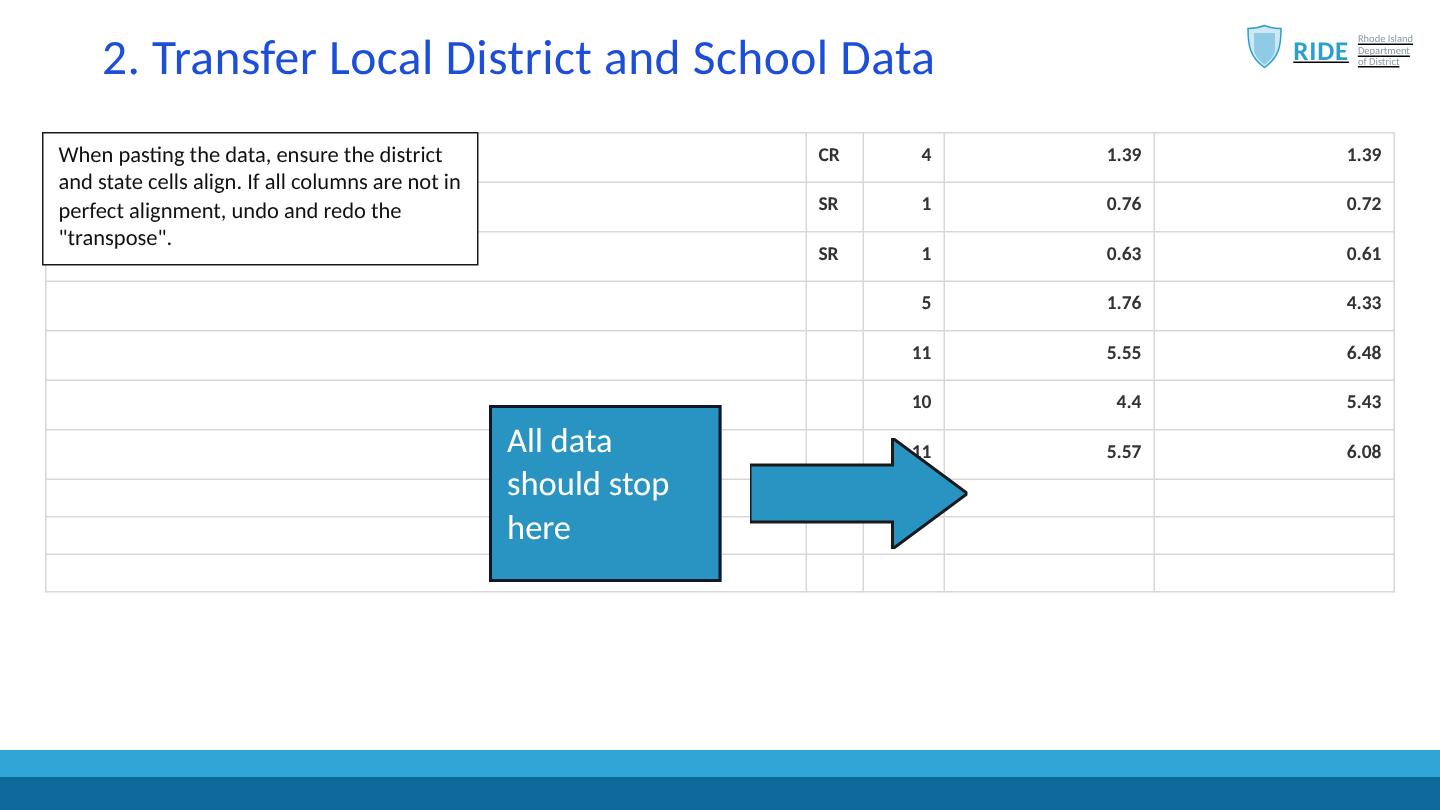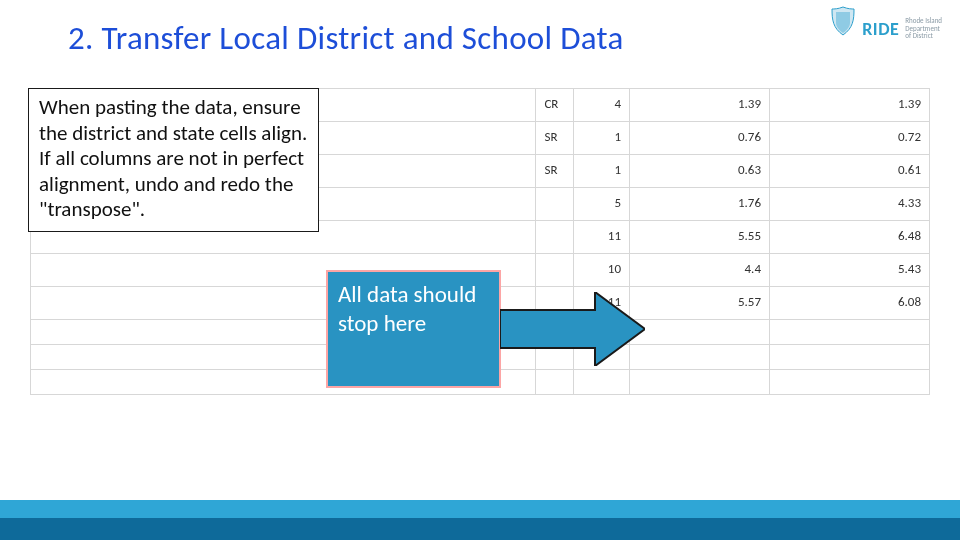--- a/index.html
+++ b/index.html
@@ -1,33 +1,33 @@
 <!DOCTYPE html>
 <html><head>
 <meta charset="utf-8">
 <style>
   * { box-sizing: border-box; margin: 0; padding: 0; }
   html, body { width: 960px; height: 540px; font-family: Calibri, "Segoe UI", Arial, sans-serif; background: #fff; overflow: hidden; }
   .slide { position: relative; width: 960px; height: 540px; }
   .title { position: absolute; top: 18px; left: 68px; width: 780px; font-size: 33px; color: #1d4ed8; letter-spacing: 0.3px; }
-  .logo { position: absolute; top: 6px; right: 18px; display: flex; align-items: flex-end; gap: 6px; }
+  .logo { position: absolute; top: 16px; right: 18px; display: flex; align-items: center; gap: 6px; text-decoration: underline; }
   .logo .shield { width: 26px; height: 30px; }
   .logo .ride { font-weight: 700; font-size: 18px; color: #2c9fcc; letter-spacing: 0.5px; }
   .logo .sub { font-size: 7px; line-height: 1.1; color: #8a9aa5; }
   .table-wrap { position: absolute; top: 88px; left: 30px; width: 900px; }
   table.data { border-collapse: collapse; width: 100%; font-family: Calibri, Arial, sans-serif; }
-  table.data td { border: 1px solid #d7d7d7; padding: 7px 8px 10px 8px; font-size: 13px; color: #333; vertical-align: top; height: 25px; }
+  table.data td { border: 1px solid #d7d7d7; padding: 7px 8px 10px 8px; font-size: 13px; color: #333; vertical-align: top; height: 25px; font-weight: bold; }
   table.data td.txt { text-align: left; white-space: nowrap; overflow: hidden; }
   table.data td.n { text-align: right; }
   table.data td.code { width: 38px; }
   table.data td.c2 { width: 140px; }
   table.data td.c3 { width: 160px; }
-  .callout1 { position: absolute; top: 88px; left: 28px; width: 291px; background: #fff; border: 1.5px solid #1a1a1a; padding: 6px 10px 8px 10px; font-size: 21px; line-height: 1.22; color: #111; }
+  .callout1 { position: absolute; top: 88px; left: 28px; width: 291px; background: #fff; border: 1.5px solid #1a1a1a; padding: 6px 10px 8px 10px; font-size: 15px; line-height: 1.22; color: #111; }
   .callout-group { position: absolute; top: 270px; left: 326px; width: 320px; height: 118px; }
-  .callout2-box { position: absolute; top: 0; left: 0; width: 175px; height: 118px; background: #2993c2; border: 2px solid #fca5a5; padding: 8px 10px; font-size: 23px; line-height: 1.25; color: #fff; }
+  .callout2-box { position: absolute; top: 0; left: 0; width: 155px; height: 118px; background: #2993c2; border: 2px solid #0f172a; padding: 8px 10px; font-size: 23px; line-height: 1.25; color: #fff; }
   .callout2-arrow { position: absolute; top: 22px; left: 174px; width: 145px; height: 74px; }
   .callout2-arrow svg { display: block; }
   .footer { position: absolute; bottom: 0; left: 0; width: 960px; height: 40px; }
   .footer .band1 { position: absolute; bottom: 0; left: 0; width: 960px; height: 22px; background: #0e6a9a; }
   .footer .band2 { position: absolute; bottom: 22px; left: 0; width: 960px; height: 18px; background: #2fa6d6; }
 </style>
 </head>
 <body>
 
 <div class="slide">

